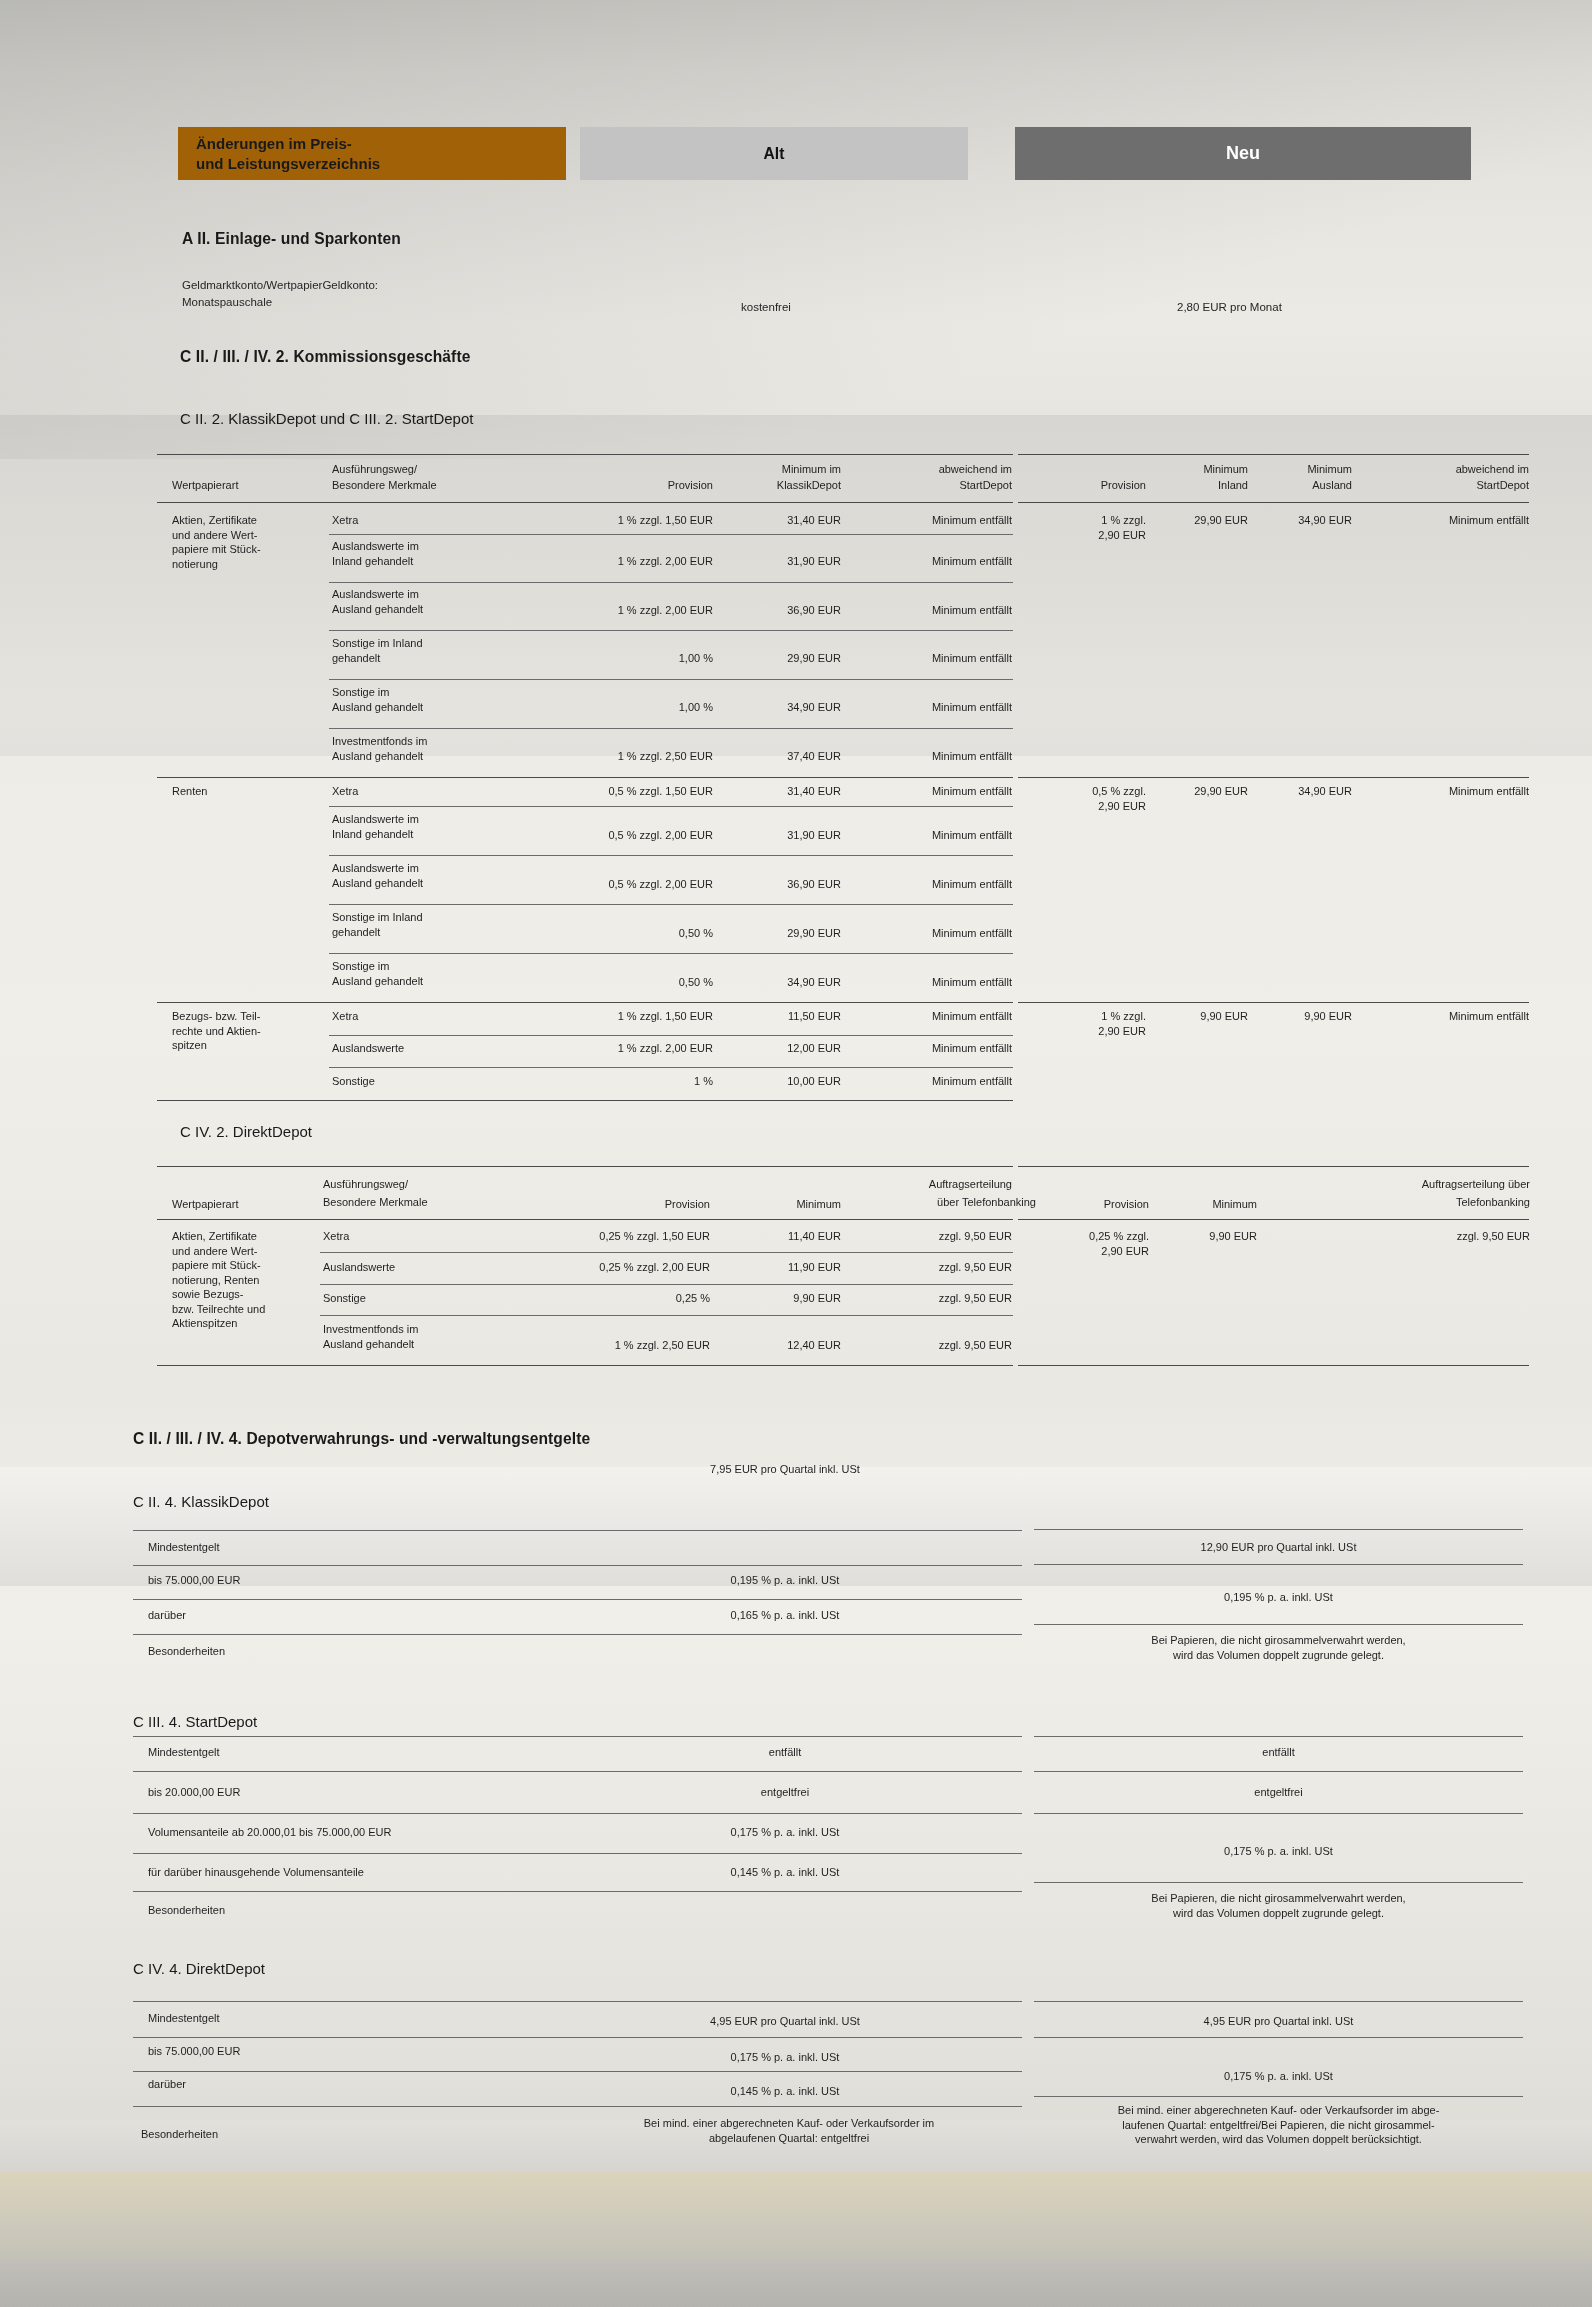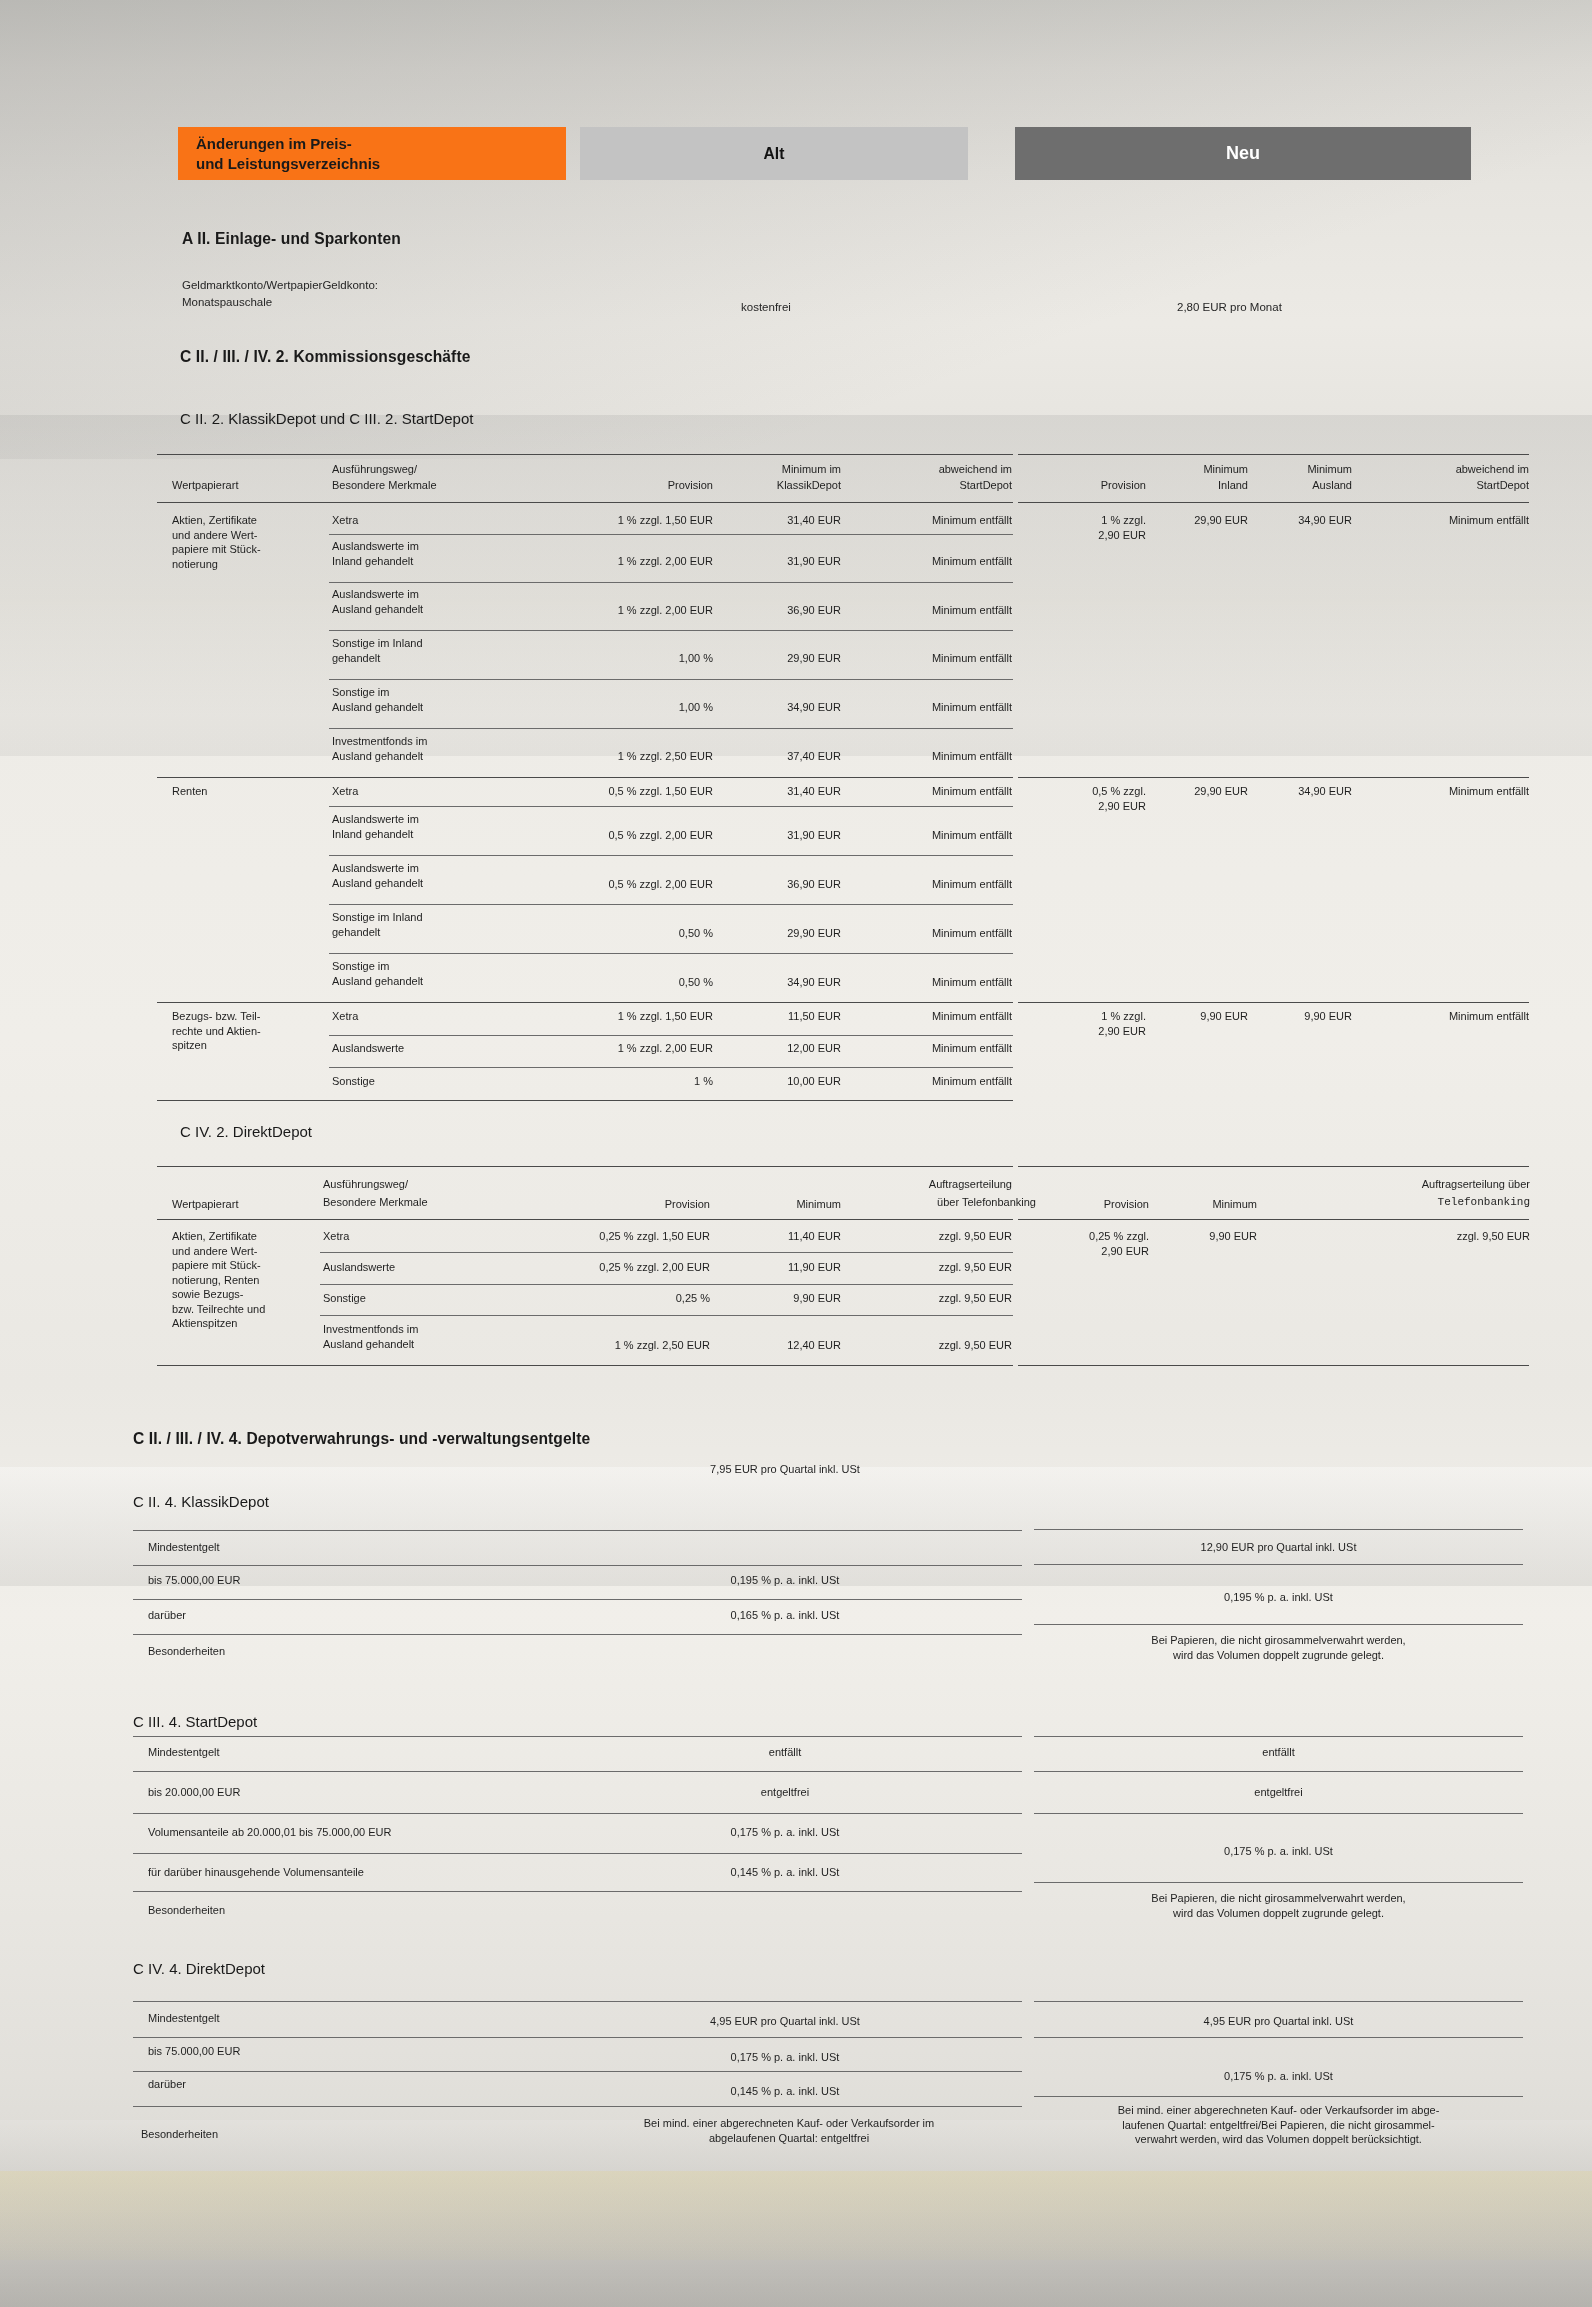--- a/index.html
+++ b/index.html
@@ -23,21 +23,21 @@
   .b1{top:0;height:459px;background:linear-gradient(160deg,rgba(120,120,118,0.28),rgba(255,255,255,0) 70%);}
   .b2{top:415px;height:341px;background:linear-gradient(180deg,rgba(150,150,148,0.20),rgba(255,255,255,0.06) 55%,rgba(120,120,118,0.10));}
   .b3{top:1467px;height:119px;background:linear-gradient(180deg,rgba(255,255,255,0.35),rgba(130,130,128,0.14));}
   .b4{top:2120px;height:187px;background:linear-gradient(180deg,rgba(255,255,255,0.10),rgba(120,118,112,0.30));}
   .b5{top:2171px;height:89px;background:linear-gradient(180deg,rgba(232,210,120,0.22),rgba(232,210,120,0.05));}
 
   #content{position:absolute;left:0;top:0;width:1593px;height:2307px;}
 
   
   .hdr{position:absolute;height:53px;display:flex;align-items:center;}
-  .hdr-yellow{left:178px;top:127px;width:388px;background:#f97316;}
+  .hdr-yellow{left:178px;top:127px;width:388px;background:#a16207;}
   .hdr-yellow .t{font-size:15px;font-weight:bold;line-height:1.28;padding-left:18px;color:#1a1a1a;}
   .hdr-grey{left:580px;top:127px;width:388px;background:#c3c3c3;justify-content:center;}
   .hdr-dark{left:1015px;top:127px;width:456px;background:#6e6e6e;justify-content:center;}
   .hdr-grey .t{font-size:15.6px;font-weight:bold;color:#111;}
   .hdr-dark .t{font-size:18px;font-weight:bold;color:#fff;}
 
   
   .sec-h{position:absolute;font-size:15.6px;font-weight:bold;color:#1a1a1a;letter-spacing:0.1px;}
   .sub-h{position:absolute;font-size:15px;color:#1a1a1a;}
 
@@ -283,21 +283,21 @@
     <div class="cell hdrcell" style="left:323px;top:1177px;width:208px;">Ausführungsweg/</div>
     <div class="cell hdrcell" style="left:323px;top:1195px;width:208px;">Besondere Merkmale</div>
     <div class="cell hdrcell c-right" style="left:534px;top:1197px;width:176px;">Provision</div>
     <div class="cell hdrcell c-right" style="left:708px;top:1197px;width:133px;">Minimum</div>
     <div class="cell hdrcell c-right" style="left:837px;top:1177px;width:175px;">Auftragserteilung</div>
     <div class="cell hdrcell c-right" style="left:861px;top:1195px;width:175px;">über Telefonbanking</div>
 
     <div class="cell hdrcell c-right" style="left:1023px;top:1197px;width:126px;">Provision</div>
     <div class="cell hdrcell c-right" style="left:1153px;top:1197px;width:104px;">Minimum</div>
     <div class="cell hdrcell c-right" style="left:1297px;top:1177px;width:233px;">Auftragserteilung über</div>
-    <div class="cell hdrcell c-right" style="left:1297px;top:1195px;width:233px;font-family:Liberation Mono, monospace;">Telefonbanking</div>
+    <div class="cell hdrcell c-right" style="left:1297px;top:1195px;width:233px;">Telefonbanking</div>
 
     <div class="hline thick" style="left:157px;top:1219px;width:856px;"></div>
     <div class="hline thick" style="left:1018px;top:1219px;width:511px;"></div>
 
     <div class="cell" style="left:172px;top:1229px;width:169px;">
       <div>Aktien, Zertifikate</div>
       <div>und andere Wert-</div>
       <div>papiere mit Stück-</div>
       <div>notierung, Renten</div>
       <div>sowie Bezugs-</div>

